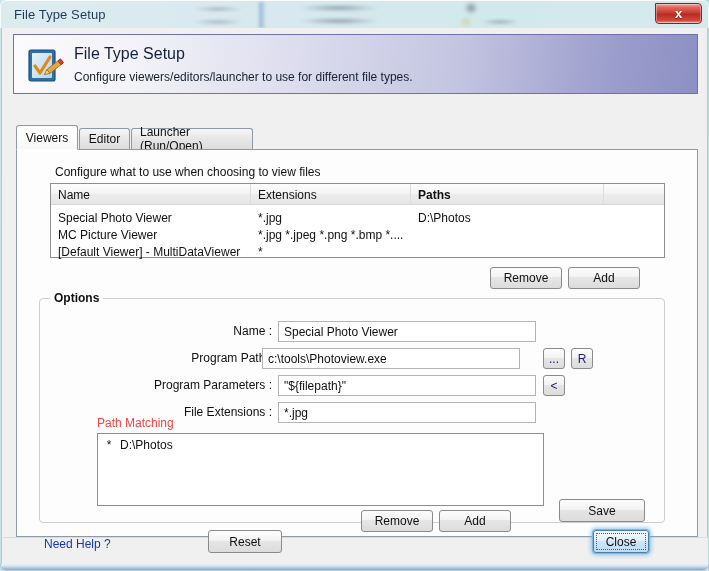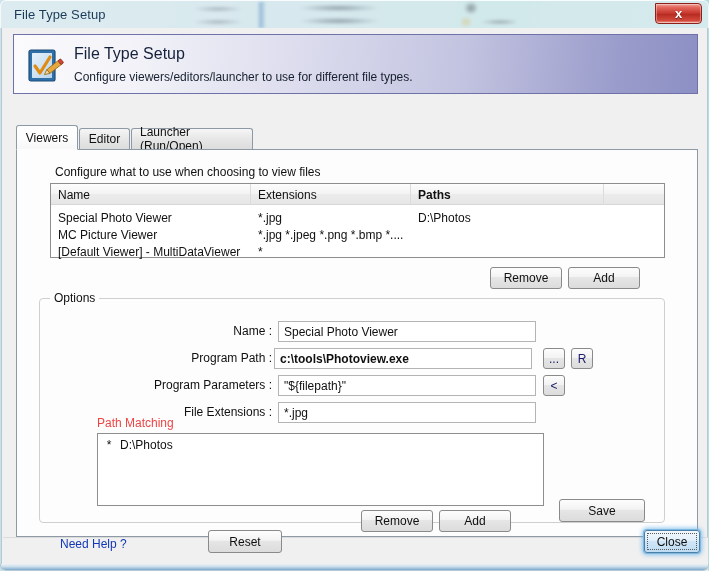--- a/index.html
+++ b/index.html
@@ -210,21 +210,21 @@
     left: 22px; top: 148px;
     width: 626px; height: 225px;
     border: 1px solid #cfcfcf;
     border-radius: 4px;
   }
   #options-legend {
     position: absolute;
     left: 10px; top: -8px;
     background: #fdfdfd;
     padding: 0 4px;
-    font-size: 12px; color: #101010;
+    font-size: 12px; color: #101010; font-weight: bold;
   }
 
   .field-label {
     position: absolute;
     height: 20px;
     display: flex; align-items: center; justify-content: flex-end;
     font-size: 12px; color: #101010;
     right: 0;
   }
   .field-input {
@@ -277,30 +277,30 @@
   
   #footer {
     position: absolute;
     left: 1px; top: 509px;
     width: 705px; height: 54px;
     background: #f0f0f0;
     border-top: 1px solid #dcdcdc;
   }
   #need-help {
     position: absolute;
-    left: 60px; top: 537px;
+    left: 44px; top: 537px;
     font-size: 12px; color: #1237b8;
     text-decoration: none;
     cursor: pointer;
   }
   #btn-reset {
     left: 208px; top: 530px; width: 74px; height: 23px;
   }
   #btn-close {
-    left: 644px; top: 530px; width: 56px; height: 23px;
+    left: 593px; top: 530px; width: 56px; height: 23px;
     border: 1px solid #4a7fa8;
     box-shadow: 0 0 0 1px #7fb7e0, 0 0 4px 2px rgba(102,180,235,0.75);
     background: linear-gradient(180deg, #f2f9fd 0%, #e2f0fa 45%, #cfe6f7 46%, #bedcf3 100%);
   }
   #btn-close .focus-ring {
     position: absolute;
     left: 2px; top: 2px; right: 2px; bottom: 2px;
     border: 1px dotted #5a5a5a;
     pointer-events: none;
   }
@@ -399,21 +399,21 @@
         <span>Add</span>
       </div>
 
       <div id="options-group">
         <div id="options-legend">Options</div>
 
         <div class="field-label" style="left:60px; top:22px; width:172px;text-align:right;">Name :</div>
         <input class="field-input" style="left: 238px; top: 22px; width: 258px;" value="Special Photo Viewer">
 
         <div class="field-label" style="left:60px; top:49px; width:172px;">Program Path :</div>
-        <input class="field-input" style="left: 234px; top: 49px; width: 258px; font-weight: bold;" value="c:\tools\Photoview.exe">
+        <input class="field-input" style="left: 222px; top: 49px; width: 258px;" value="c:\tools\Photoview.exe">
         <div class="sq-btn" style="left:503px; top:49px;">
           <span>...</span>
         </div>
         <div class="sq-btn" style="left:531px; top:49px;">
           <span>R</span>
         </div>
 
         <div class="field-label" style="left:60px; top:76px; width:172px;">Program Parameters :</div>
         <input class="field-input" style="left: 238px; top: 76px; width: 258px;" value="&quot;${filepath}&quot;">
         <div class="sq-btn" style="left:503px; top:76px;">

